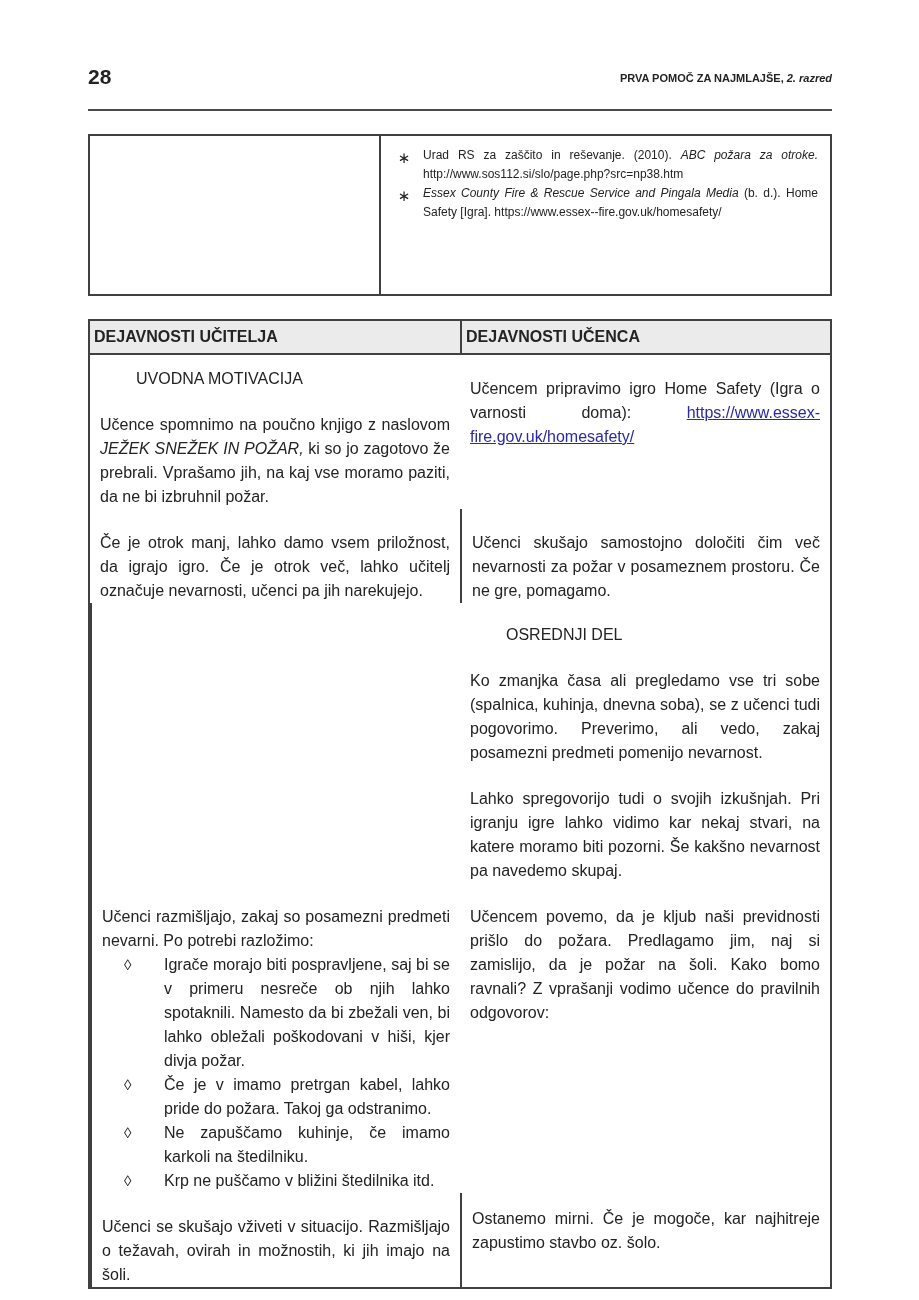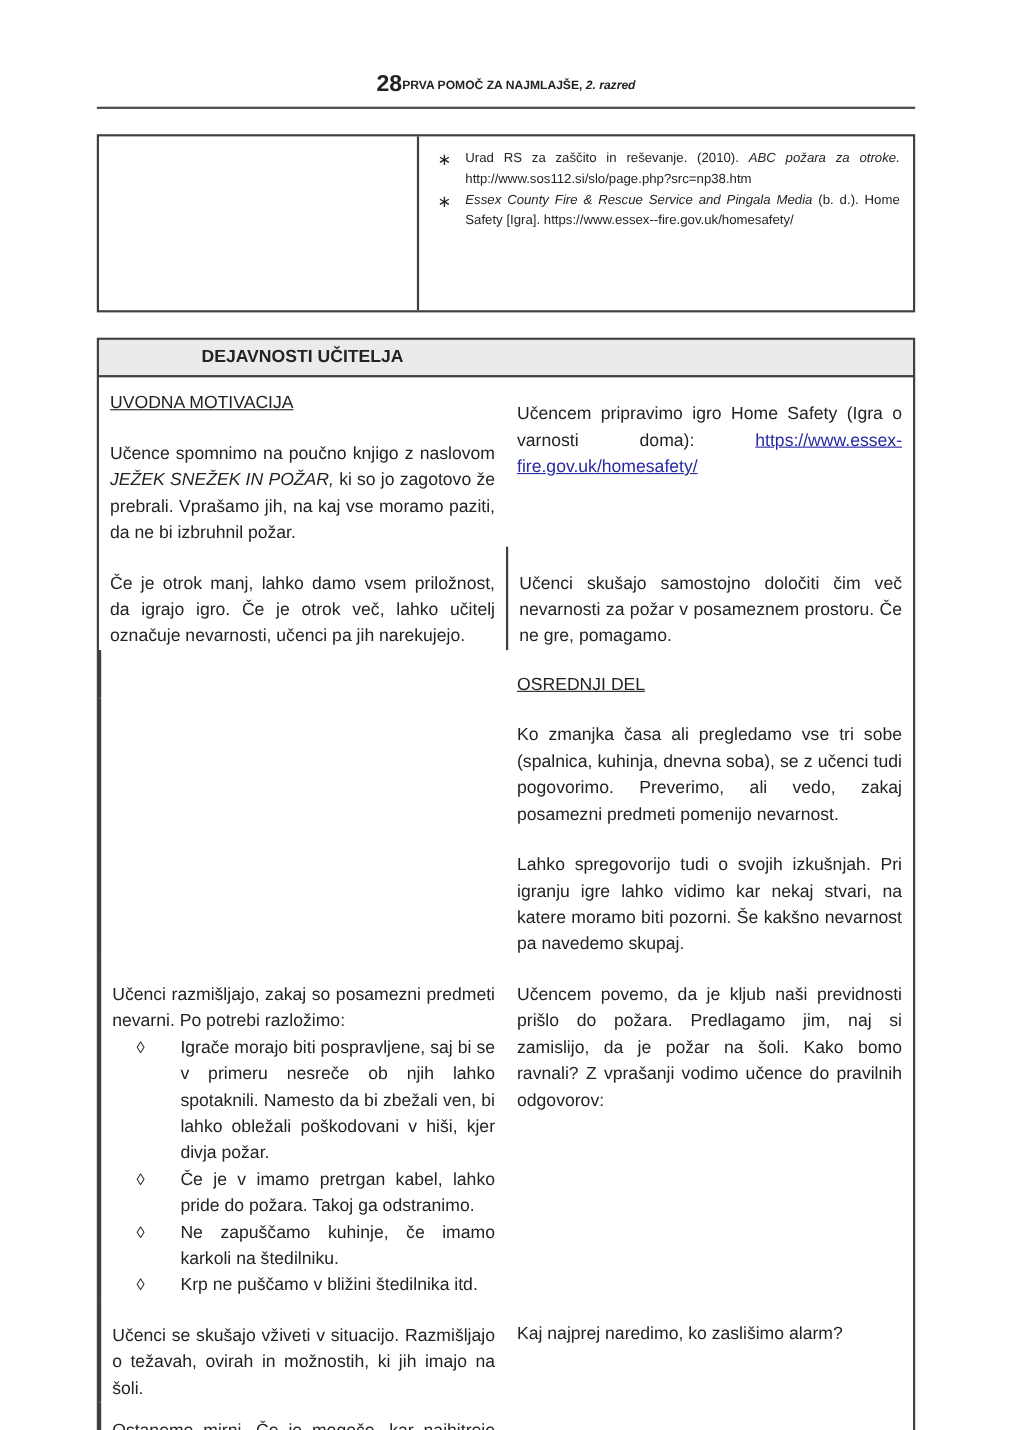--- a/index.html
+++ b/index.html
@@ -1,48 +1,48 @@
 <!DOCTYPE html>
 <html lang="sl"><head>
 <meta charset="utf-8">
 <style>
   html,body{margin:0;padding:0;background:#ffffff;}
   .page{width:919px;height:1300px;background:#fff;overflow:hidden;
         color:#232323;font-family:"Liberation Sans","DejaVu Sans",sans-serif;}
   .inner{margin:0 87px 0 88px;}
 
   
-  .phead{padding-top:66px;display:flex;justify-content:center;align-items:flex-end;
-         border-bottom:2.5px solid #4a4a4a;padding-bottom:9px;}
+  .phead{padding-top:66px;display:flex;justify-content:space-between;align-items:flex-end;
+         border-bottom:2.5px solid #4a4a4a;padding-bottom:21px;}
   .pagenum{font-size:21px;font-weight:bold;line-height:22px;}
   .ptitle{font-size:11px;font-weight:bold;line-height:20px;}
   .ptitle .it{font-style:italic;}
 
   
   p{margin:0;text-align:justify;font-size:16px;line-height:24px;}
   .it{font-style:italic;}
-  .sec{text-decoration:underline;}
+  .sec{margin-left:36px;}
   .link{color:#2929a3;text-decoration:underline;overflow-wrap:anywhere;cursor:pointer;}
   .url{overflow-wrap:anywhere;}
 
   
   .reftable{margin-top:23px;display:grid;grid-template-columns:289px 1fr;
             border:2px solid #404040;}
   .refleft{min-height:158px;}
   .refright{border-left:2px solid #404040;padding:10px 12px 12px 4px;}
   .reflist{margin:0;padding:0;list-style:none;}
   .reflist li{display:flex;}
   .refmark{flex:0 0 38px;text-align:center;font-size:15px;line-height:24px;}
   .refbody{flex:1;text-align:justify;font-size:12px;line-height:19px;}
 
   
   .acttable{margin-top:23px;border:2px solid #404040;}
   .thead{display:grid;grid-template-columns:1fr 1fr;background:#ebebeb;
          border-bottom:2px solid #404040;}
-  .th{padding:6px 4px;text-align:center;font-weight:bold;font-size:16px;line-height:20px;}
+  .th{padding:6px 4px;font-weight:bold;font-size:16px;line-height:20px;}
   .th + .th{border-left:2px solid #404040;}
   .tbody{display:grid;grid-template-columns:1fr 1fr;}
   .cell{padding:0 10px;}
   .cr{border-left:2px solid #404040;}
   .mt12{margin-top:12px;} .mt14{margin-top:14px;} .mt20{margin-top:20px;}
   .mt22{margin-top:22px;} .mt76{margin-top:76px;}
   .pb14{padding-bottom:14px;}
 
   
   .blist{margin:0;padding:0;list-style:none;}
@@ -74,20 +74,21 @@
             <span class="refmark">∗</span>
             <span class="refbody"><span class="it">Essex County Fire &amp; Rescue Service and Pingala Media</span><span class="url"> (b. d.). Home Safety [Igra]. https://www.essex--fire.gov.uk/homesafety/</span></span>
           </li>
         </ul>
       </div>
     </div>
 
     <div class="acttable">
       <div class="thead">
         <div class="th">DEJAVNOSTI UČITELJA</div>
+        <div class="th">DEJAVNOSTI UČENCA</div>
       </div>
 
       <div class="tbody">
 
         <div class="cell cl">
           <p class="sec mt12">UVODNA MOTIVACIJA</p>
           <p class="mt22"><span>Učence spomnimo na poučno knjigo z naslovom </span><span class="it">JEŽEK SNEŽEK IN POŽAR,</span><span> ki so jo zagotovo že prebrali. Vprašamo jih, na kaj vse moramo paziti, da ne bi izbruhnil požar.</span></p>
         </div>
 
         <div class="cell cl">
@@ -133,23 +134,20 @@
           </ul>
         </div>
 
         <div class="cell cl">
           <p class="mt22">Učencem povemo, da je kljub naši previdnosti prišlo do požara. Predlagamo jim, naj si zamislijo, da je požar na šoli. Kako bomo ravnali? Z vprašanji vodimo učence do pravilnih odgovorov:</p>
         </div>
         <div class="cell cr">
           <p class="mt22">Učenci se skušajo vživeti v situacijo. Razmišljajo o težavah, ovirah in možnostih, ki jih imajo na šoli.</p>
         </div>
 
-        <div class="cell cl pb14">
-          <p class="mt20">Kaj najprej naredimo, ko zaslišimo alarm?</p>
-        </div>
         <div class="cell cr pb14">
           <p class="mt14">Ostanemo mirni. Če je mogoče, kar najhitreje zapustimo stavbo oz. šolo.</p>
         </div>
 
       </div>
     </div>
 
   </div>
 </div>
 

